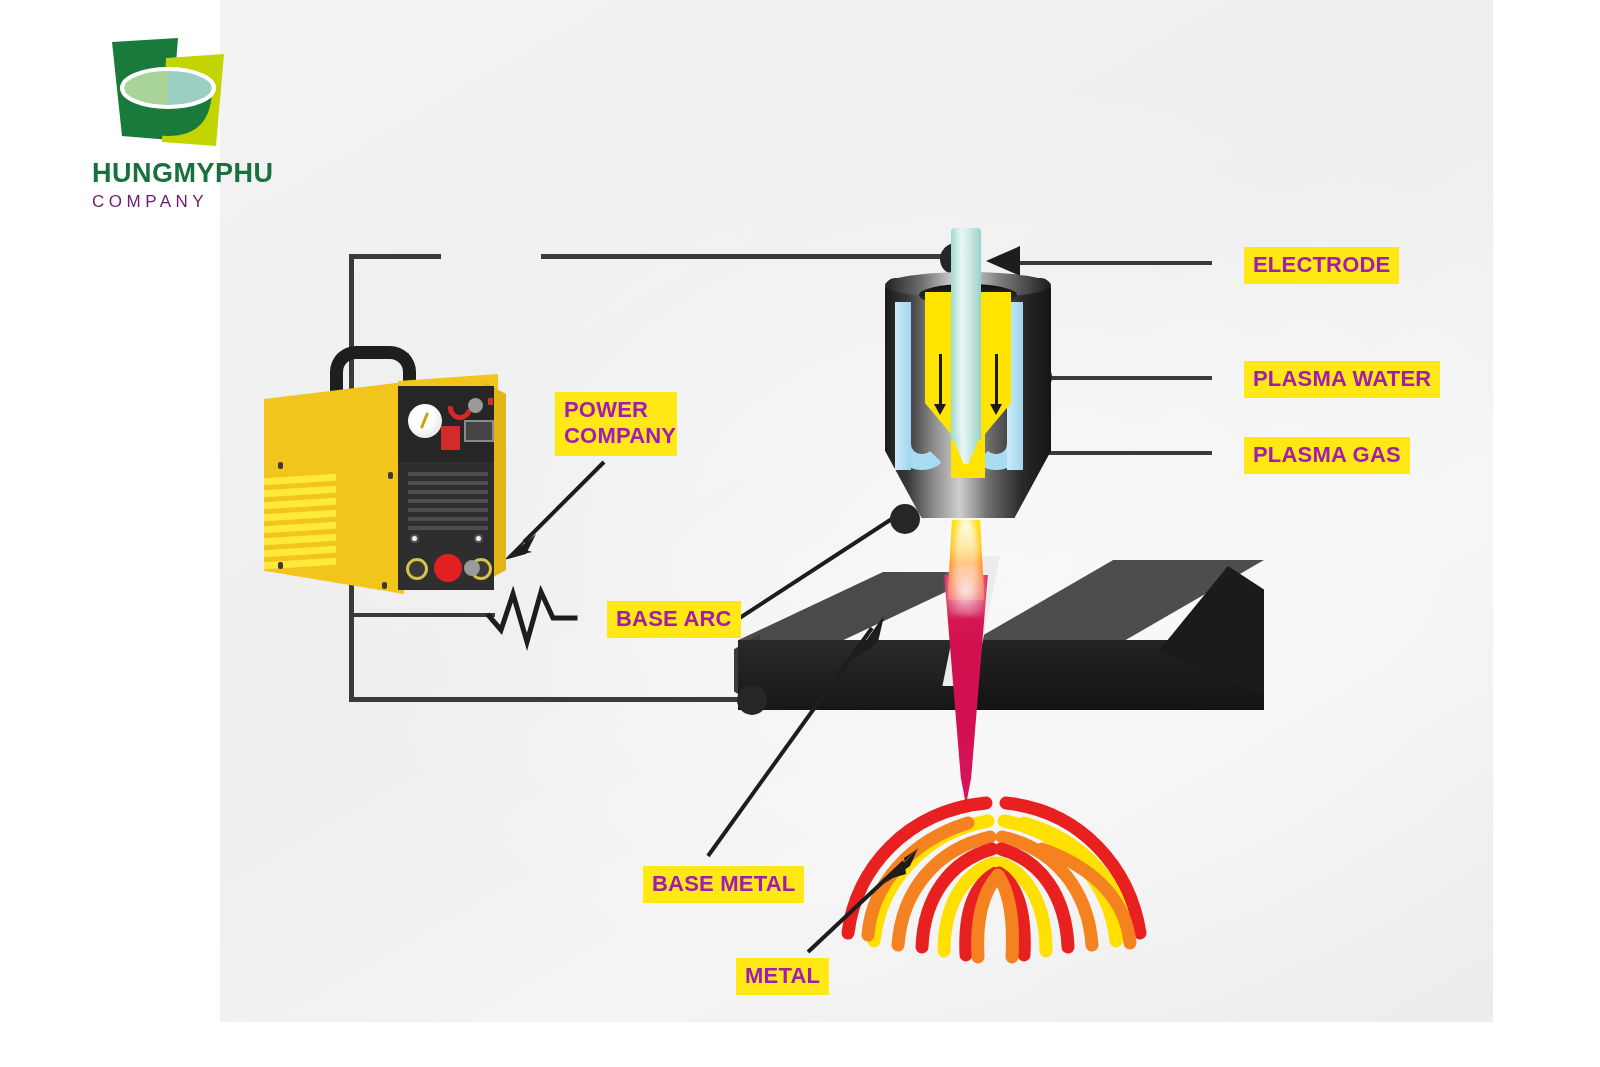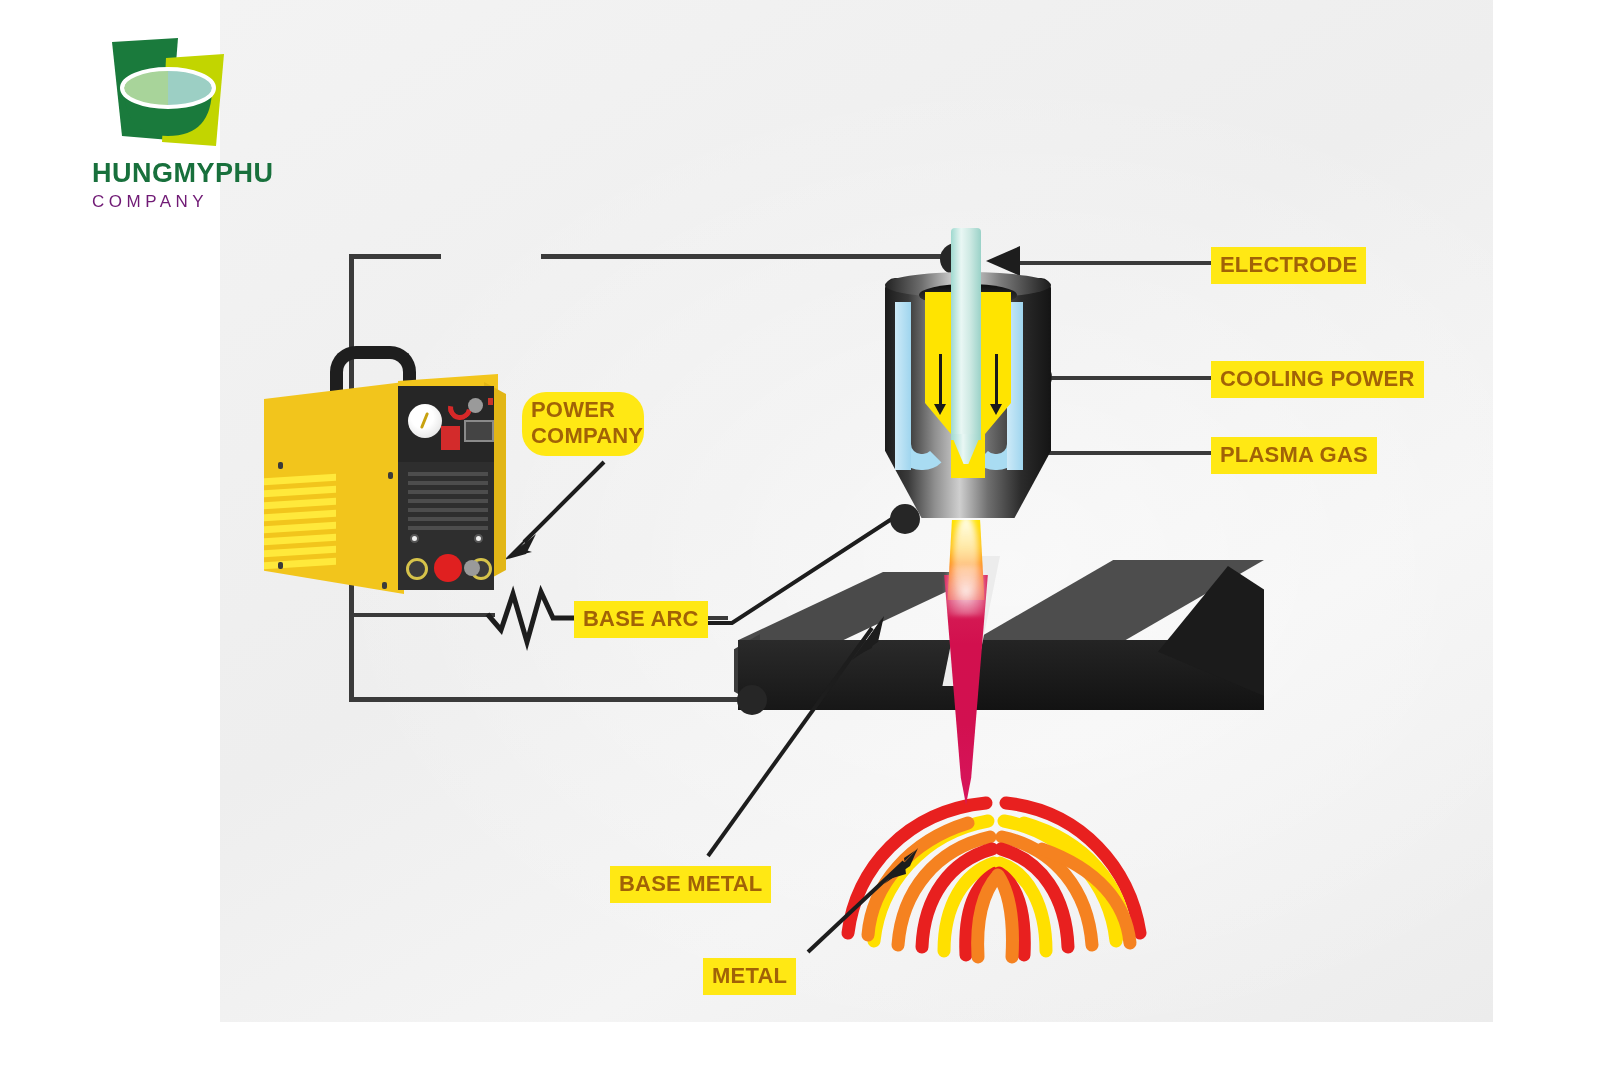--- a/index.html
+++ b/index.html
@@ -36,23 +36,23 @@
 
   
   #title {
     position:absolute; left:275px; top:42px; width:1160px;
     font-size:60px; font-weight:bold; letter-spacing:-0.5px;
     color:#37474f; z-index:25; white-space:nowrap;
   }
 
   
   .lbl {
-    position:absolute; background:#ffe814; color:#a16207;
+    position:absolute; background:#ffe814; color:#a21caf;
     font-size:22px; font-weight:bold; letter-spacing:0.2px;
-    padding:5px 9px 6px 9px; line-height:1.16; white-space:nowrap; z-index:22;
+    padding:5px 9px 6px 9px; line-height:1.16; white-space:nowrap; z-index:22;margin-left:33px;
   }
   .lbl.two { line-height:1.2; white-space:normal; }
 
   
   .wire { position:absolute; background:#3a3a3a; z-index:12; }
   .dot  { position:absolute; background:#262626; border-radius:50%; z-index:18; }
 
   
   #hfbox {
     position:absolute; left:441px; top:222px; width:100px; height:72px;
@@ -445,30 +445,30 @@
   </div>
 
   <div class="leader" style="left:800px; top:840px;">
     <svg width="130" height="120" viewBox="0 0 130 120">
       <line x1="8" y1="112" x2="104" y2="22" stroke="#1d1d1d" stroke-width="4"></line>
       <polygon points="116,10 86,40 106,34 104,18" fill="#1d1d1d"></polygon>
       <polygon points="118,8 84,44 110,26" fill="#1d1d1d"></polygon>
     </svg>
   </div>
 
-  <div class="lbl two" style="left:522px; top:392px; width:122px; text-align:left;border-radius:24px;">
+  <div class="lbl two" style="left:522px; top:392px; width:122px; text-align:left;">
     <div>POWER</div>
     <div>COMPANY</div>
   </div>
 
   <div class="lbl" style="left:574px; top:601px;">BASE ARC</div>
 
   <div class="lbl" style="left:1211px; top:247px;">ELECTRODE</div>
 
-  <div class="lbl" style="left:1211px; top:361px;">COOLING POWER</div>
+  <div class="lbl" style="left:1211px; top:361px;">PLASMA WATER</div>
 
   <div class="lbl" style="left:1211px; top:437px;">PLASMA GAS</div>
 
   <div class="lbl" style="left:610px; top:866px;">BASE METAL</div>
 
   <div class="lbl" style="left:703px; top:958px;">METAL</div>
 
 </div>
 
 </body></html>

